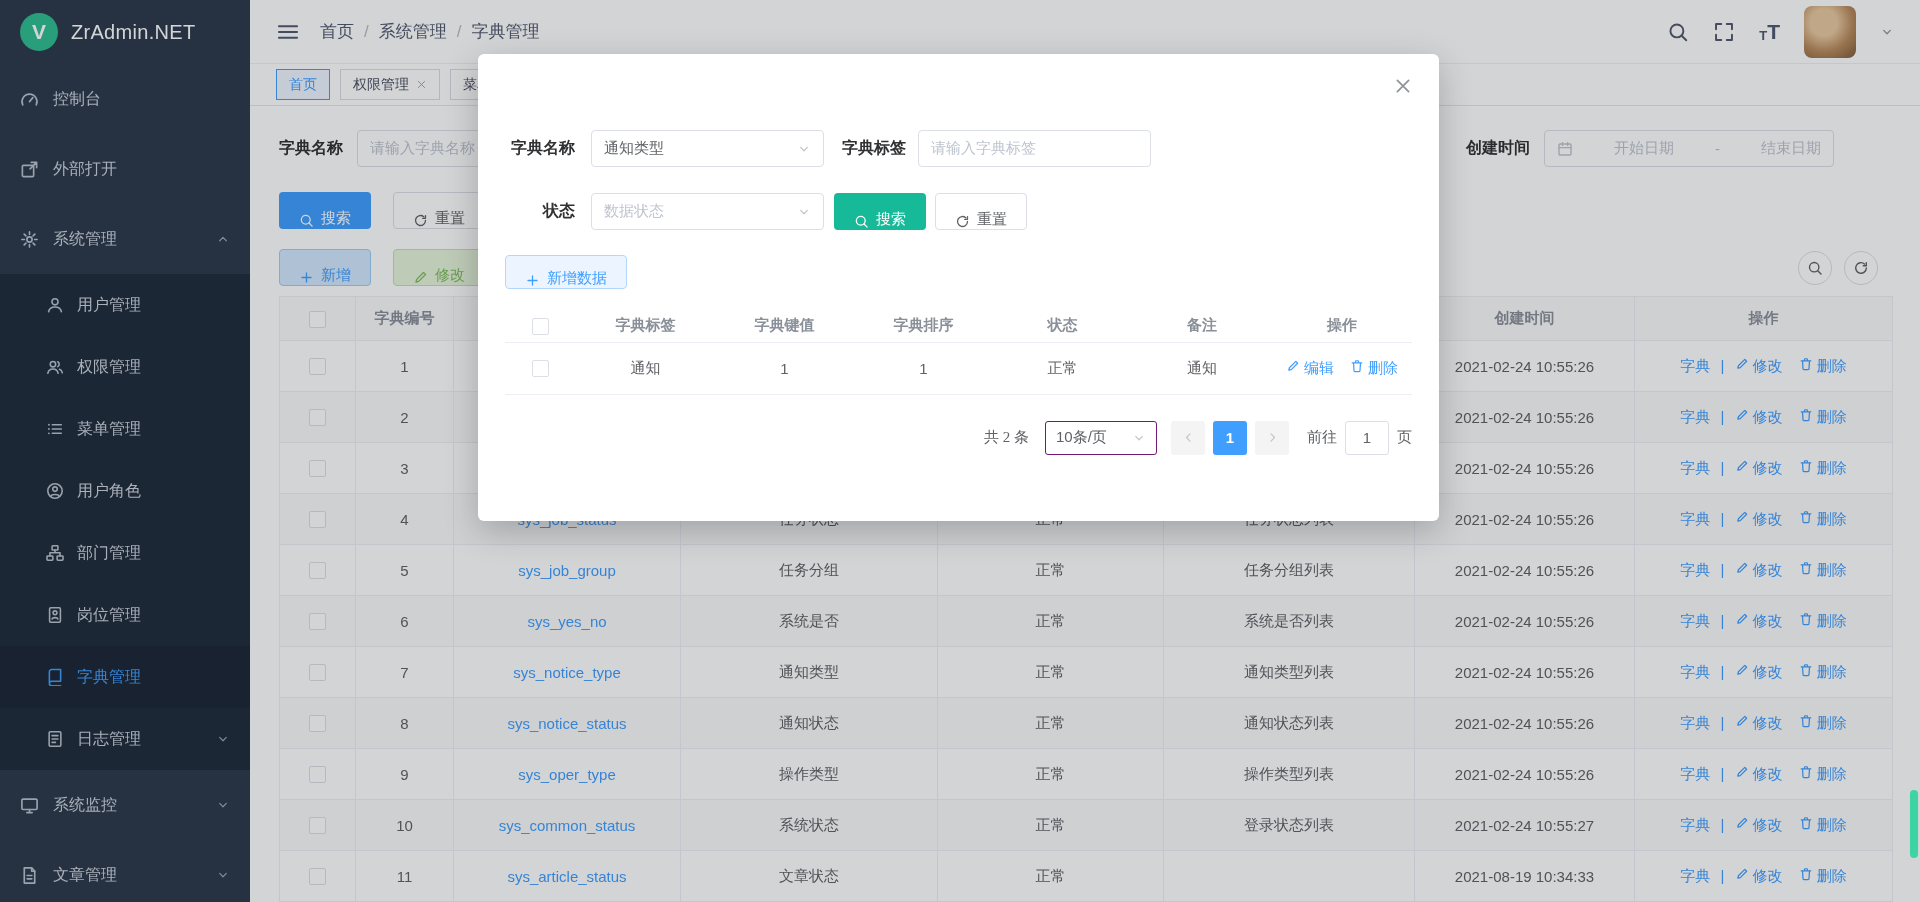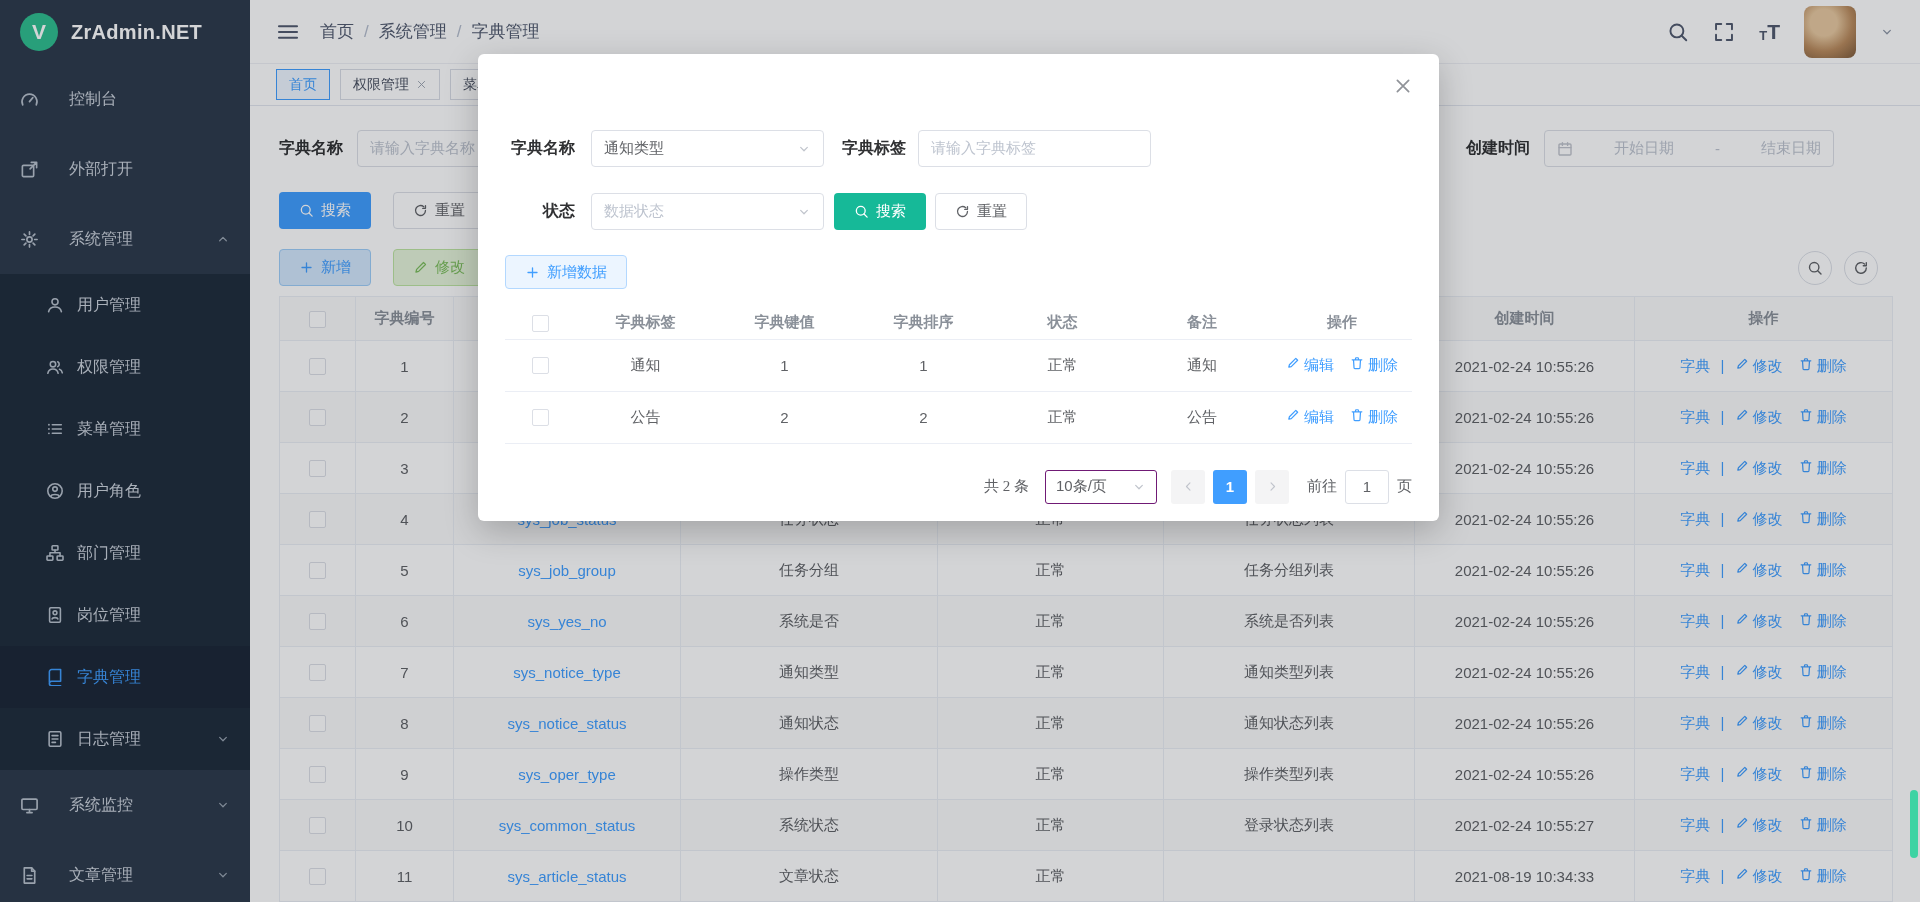--- a/index.html
+++ b/index.html
@@ -6,22 +6,22 @@
   html,body { width:1920px; height:902px; overflow:hidden; }
   body { font-family:"Liberation Sans","DejaVu Sans",sans-serif; background:#fff; position:relative; color:#606266; }
 
   .ic { fill:none; stroke:currentColor; stroke-width:1.4; stroke-linecap:round; stroke-linejoin:round; flex:none; }
 
   
   .sidebar { position:absolute; left:0; top:0; width:250px; height:902px; background:#2d3a4b; z-index:1; }
   .logo-row { height:64px; display:flex; align-items:center; gap:13px; padding-left:20px; }
   .logo-badge { width:38px; height:38px; border-radius:50%; background:#2fbf8f; color:#fff;
                 display:flex; align-items:center; justify-content:center; font-size:21px; font-weight:bold; }
-  .logo-text { color:#ffffff; font-size:20px; font-weight:bold; letter-spacing:.3px; }
-  .menu-item { height:70px; display:flex; align-items:center; gap:30px; padding:0 20px; color:#ccd3dc; font-size:16px; cursor:pointer; }
+  .logo-text { color:#ffffff; font-size:20px; font-weight:normal; letter-spacing:.3px; }
+  .menu-item { height:70px; display:flex; align-items:center; gap:14px; padding:0 20px; color:#ccd3dc; font-size:16px; cursor:pointer; }
   .menu-item .ic { width:19px; height:19px; color:#b9c2cd; }
   .menu-item .chev { margin-left:auto; width:14px; height:14px; color:#9aa5b1; }
   .submenu { background:#1f2c3b; }
   .sub-item { height:62px; display:flex; align-items:center; gap:13px; padding:0 20px 0 46px; color:#ccd3dc; font-size:16px; cursor:pointer; }
   .sub-item .ic { width:18px; height:18px; color:#b9c2cd; }
   .sub-item .chev { margin-left:auto; width:14px; height:14px; color:#9aa5b1; }
   .sub-item.active { color:#409eff; background:#1b2736; }
   .sub-item.active .ic { color:#409eff; }
 
   
@@ -50,21 +50,21 @@
   .form-row { display:flex; align-items:center; }
   .f-label { font-size:16px; font-weight:bold; color:#303133; margin-right:14px; white-space:nowrap; }
   .f-input { height:37px; border:1px solid #dcdfe6; border-radius:4px; background:#fff; display:flex; align-items:center; padding:0 12px; font-size:15px; cursor:text; }
   .ph { color:#bec4cf; white-space:nowrap; overflow:hidden; text-overflow:ellipsis; }
   .val { color:#606266; white-space:nowrap; }
   .sel-caret { margin-left:auto; width:14px; height:14px; color:#c0c4cc; }
   .date-range { width:290px; justify-content:space-between; cursor:pointer; }
   .date-range .ic { width:16px; height:16px; color:#c0c4cc; }
   .date-sep { color:#bec4cf; }
 
-  .btn { height:37px; border-radius:4px; padding:0 19px; display:inline-flex; align-items:center; gap:7px; font-size:15px; cursor:pointer; border:1px solid transparent; white-space:nowrap; }
+  .btn { height:37px; border-radius:4px; padding:0 19px; display:inline-flex; align-items:flex-end; gap:7px; font-size:15px; cursor:pointer; border:1px solid transparent; white-space:nowrap; }
   .btn .ic { width:15px; height:15px; }
   .btn-primary { background:#409eff; color:#fff; }
   .btn-default { background:#fff; border-color:#dcdfe6; color:#606266; }
   .btn-teal { background:#16b998; color:#fff; }
   .btn-plain-blue { background:#d4e8fd; border-color:#9ecdf8; color:#409eff; }
   .btn-plain-green { background:#e0f2d2; border-color:#aede8a; color:#5daf34; opacity:.8; }
   .btn-light-blue { background:#ecf5ff; border-color:#b3d8ff; color:#409eff; height:34px; }
 
   .btn-row { margin-top:25px; display:flex; gap:22px; }
   .toolbar { margin-top:20px; width:1613px; display:flex; gap:22px; align-items:center; }
@@ -761,42 +761,20 @@
             </span>
             <span class="link op-gap">
               <svg class="ic" viewBox="0 0 16 16">
                 <path d="M2.5 4.3h11M6.3 4.3V3c0-.5.4-1 1-1h1.4c.6 0 1 .5 1 1v1.3M4 4.3l.6 9c0 .5.5 1 1 1h4.8c.5 0 1-.5 1-.9l.6-9.1"></path>
               </svg>
               <span>删除</span>
             </span>
           </td>
         </tr>
 
-        <tr>
-          <td><span class="checkbox"></span></td>
-          <td>公告</td>
-          <td>2</td>
-          <td>2</td>
-          <td>正常</td>
-          <td>公告</td>
-          <td>
-            <span class="link">
-              <svg class="ic" viewBox="0 0 16 16">
-                <path d="M3.2 12.8l.7-2.8 7.3-7.3 2.1 2.1-7.3 7.3-2.8.7z"></path>
-              </svg>
-              <span>编辑</span>
-            </span>
-            <span class="link op-gap">
-              <svg class="ic" viewBox="0 0 16 16">
-                <path d="M2.5 4.3h11M6.3 4.3V3c0-.5.4-1 1-1h1.4c.6 0 1 .5 1 1v1.3M4 4.3l.6 9c0 .5.5 1 1 1h4.8c.5 0 1-.5 1-.9l.6-9.1"></path>
-              </svg>
-              <span>删除</span>
-            </span>
-          </td>
-        </tr>
       </tbody>
   </table>
 
   <div class="pagination">
     <span class="pg-total">共 2 条</span>
     <div class="pg-size">
       <span class="val">10条/页</span>
       <svg class="ic sel-caret" viewBox="0 0 16 16">
           <path d="M4.2 6.2L8 10l3.8-3.8"></path>
         </svg>

